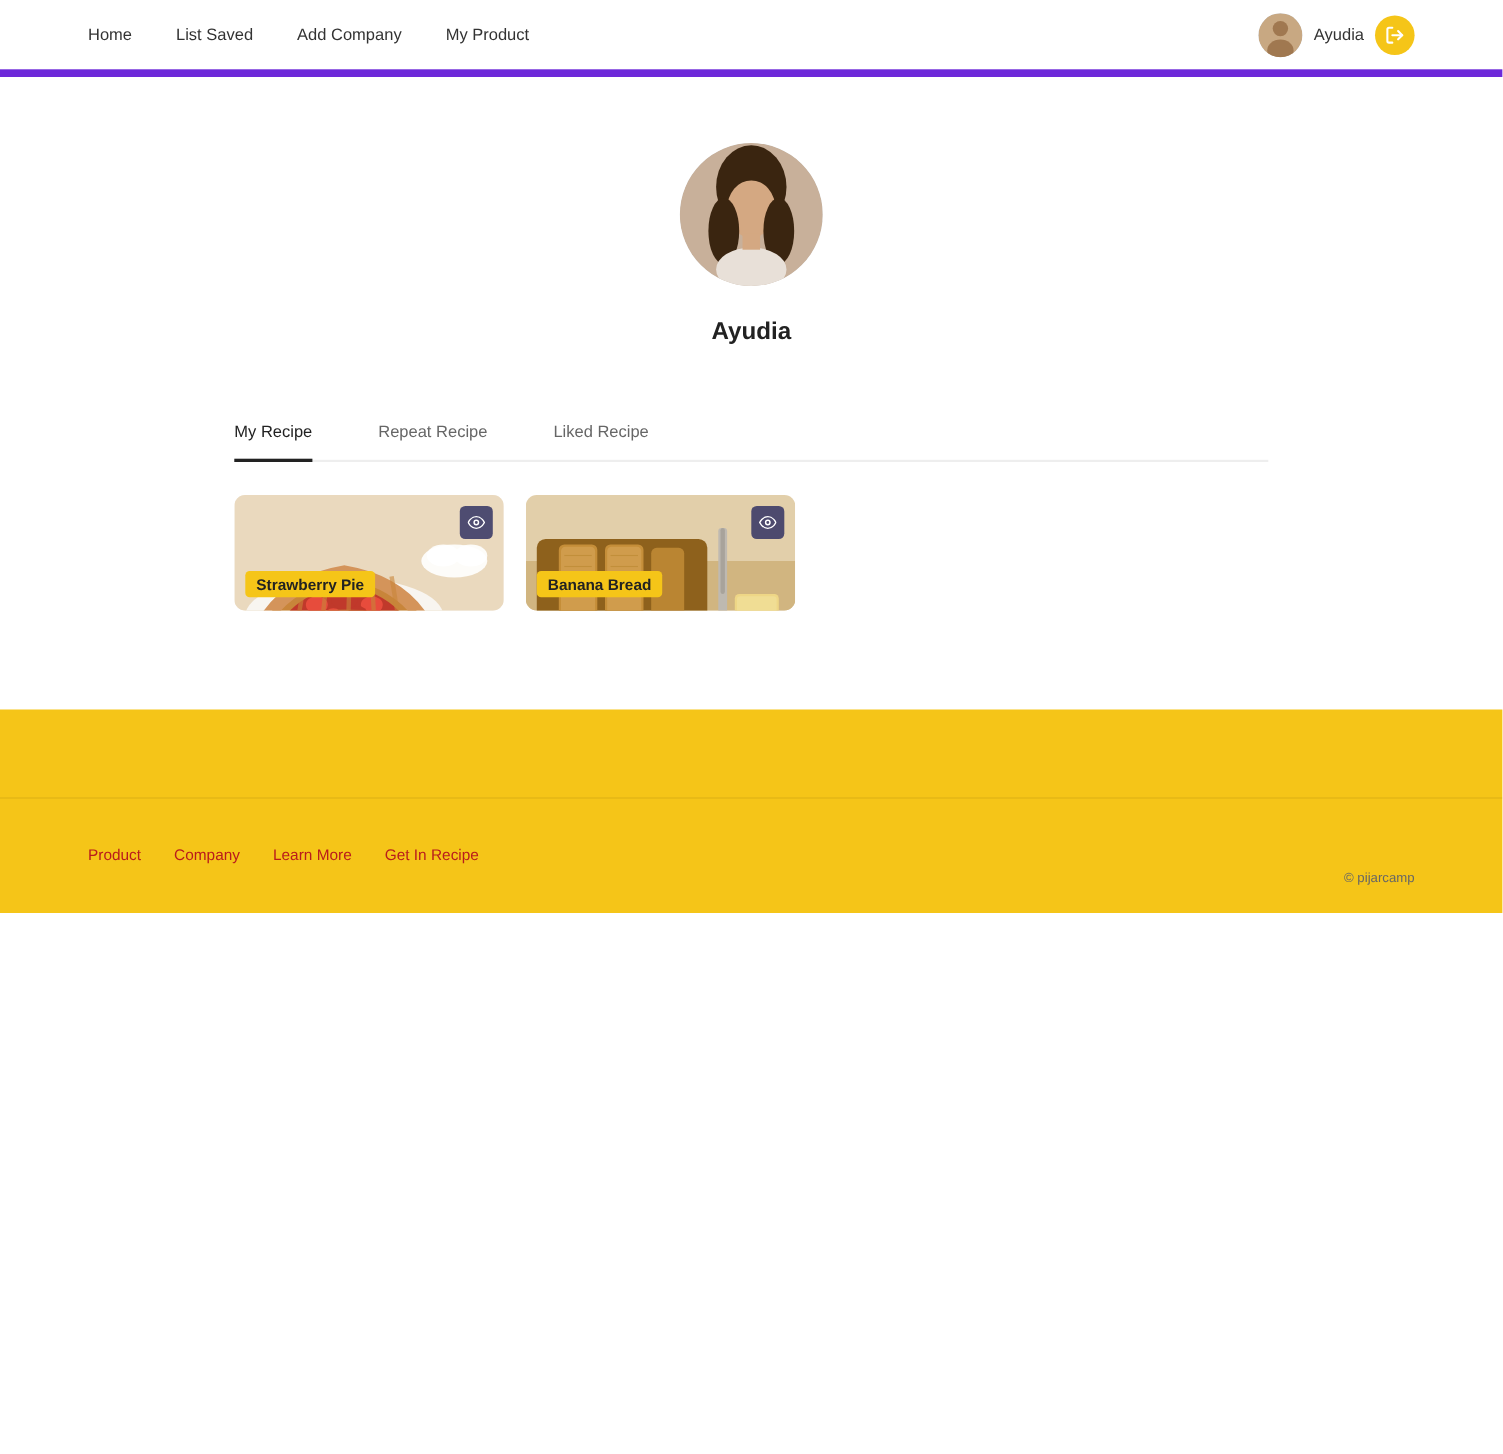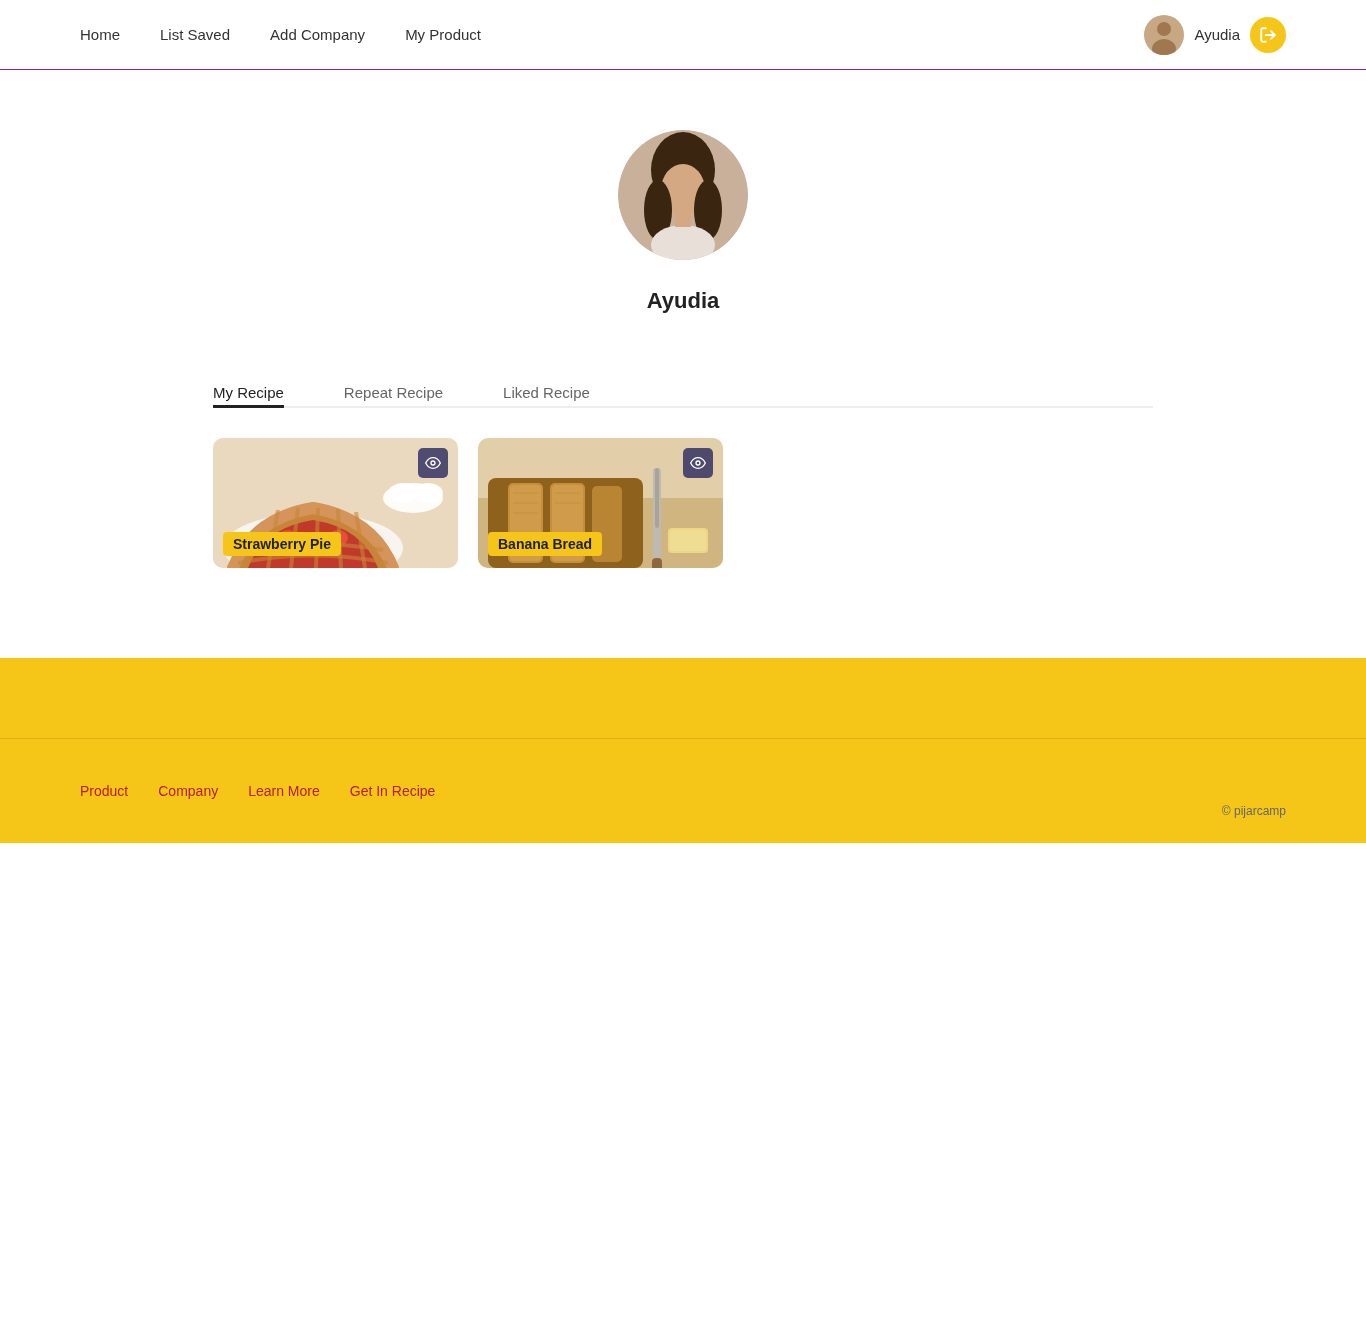--- a/index.html
+++ b/index.html
@@ -14,21 +14,21 @@
       min-height: 1322px;
     }
 
     
     nav {
       display: flex;
       align-items: center;
       padding: 0 80px;
       height: 70px;
       background: #fff;
-      border-bottom: 1px solid #6d28d9;
+      border-bottom: 7px solid #6d28d9;
     }
 
     .nav-links {
       display: flex;
       gap: 40px;
       list-style: none;
       flex: 1;
     }
 
     .nav-links a {
@@ -117,21 +117,21 @@
       gap: 60px;
       border-bottom: 2px solid #eee;
       padding-bottom: 12px;
     }
 
     .tab-item {
       font-size: 15px;
       font-weight: 500;
       color: #666;
       cursor: pointer;
-      padding-bottom: 4px;
+      padding-bottom: 16px;
       border-bottom: 3px solid transparent;
       margin-bottom: -14px;
     }
 
     .tab-item.active {
       color: #222;
       border-bottom: 3px solid #222;
     }
 
     
@@ -139,21 +139,21 @@
       display: flex;
       flex-wrap: wrap;
       gap: 20px;
       padding: 30px 80px;
       max-width: 1100px;
       margin: 0 auto;
     }
 
     .recipe-card {
       width: 245px;
-      height: 130px;
+      height: 105px;
       border-radius: 10px;
       overflow: hidden;
       position: relative;
       cursor: pointer;
     }
 
     .recipe-view-btn {
       position: absolute;
       top: 10px;
       right: 10px;

